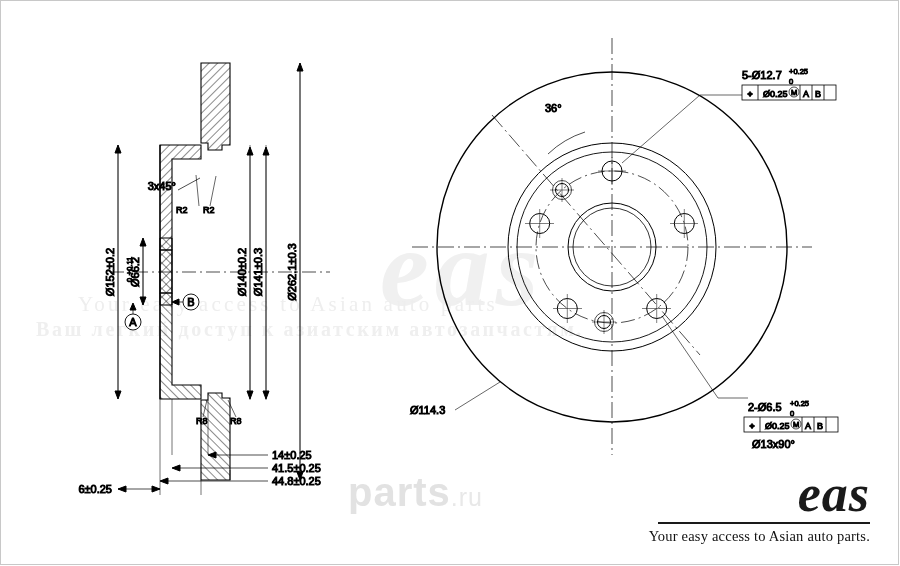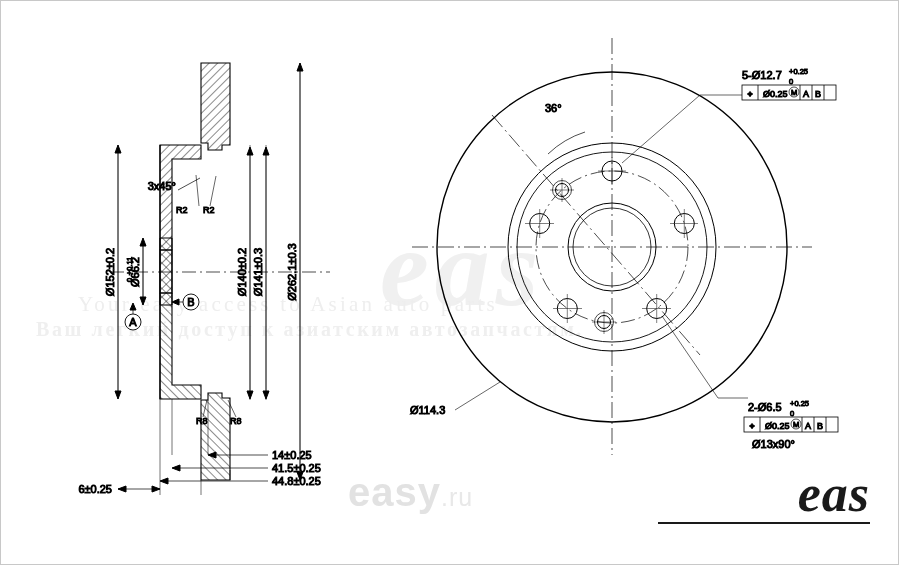--- a/index.html
+++ b/index.html
@@ -354,21 +354,22 @@
         <text class="dim-tiny" x="796" y="427" text-anchor="middle">M</text>
         <text class="dim-small" x="808" y="429" text-anchor="middle">A</text>
         <text class="dim-small" x="820" y="429" text-anchor="middle">B</text>
         <text class="dim" x="752" y="448">Ø13x90°</text>
       </g>
 
     </g>
   </svg>
 
   <div class="abcp">
-    <span>easy</span><span class="ru">.ru</span>
+    <span>parts</span><span class="ru">.ru</span>
   </div>
 
   <div class="logo-box">
     <span class="logo-eas">eas</span>
     <span class="logo-rule"></span>
+    <span class="logo-tag">Your easy access to Asian auto parts.</span>
   </div>
 
 </div>
 
 </body></html>

